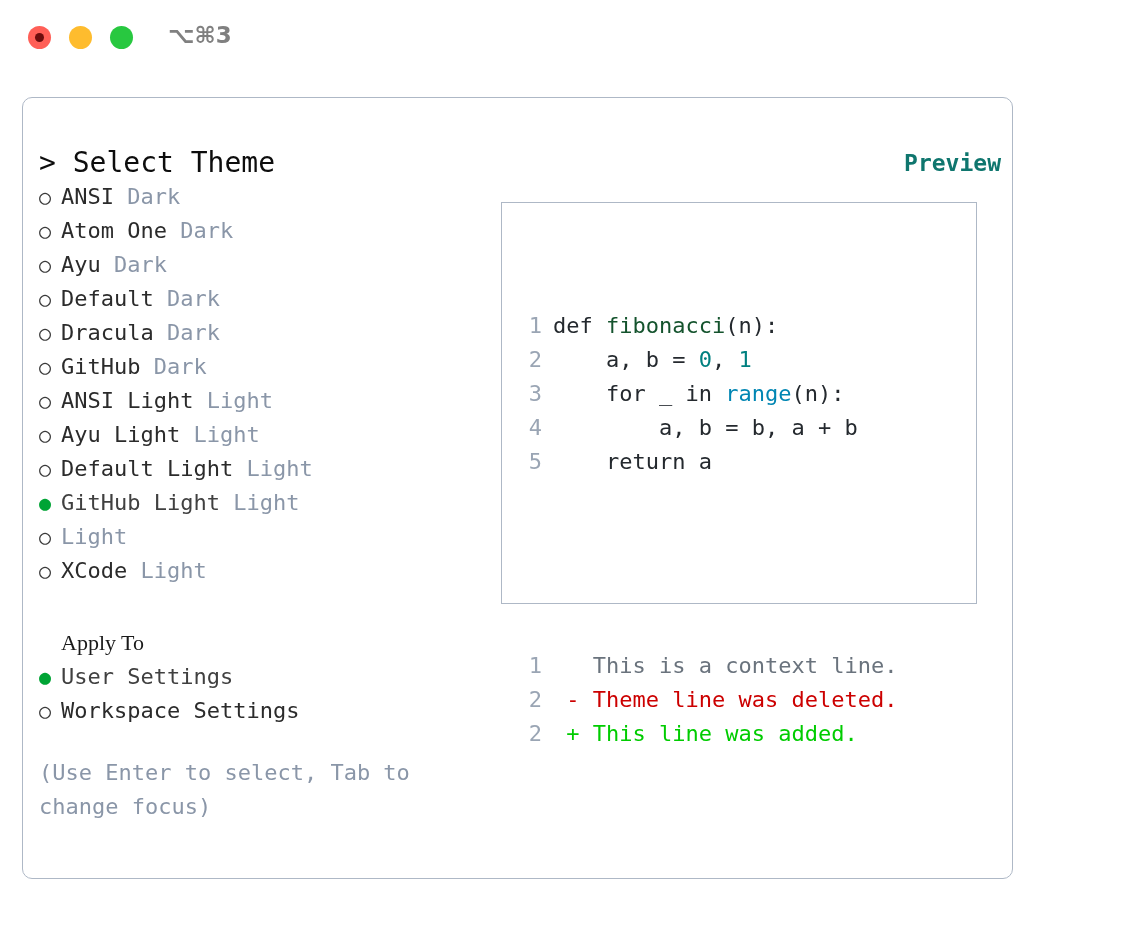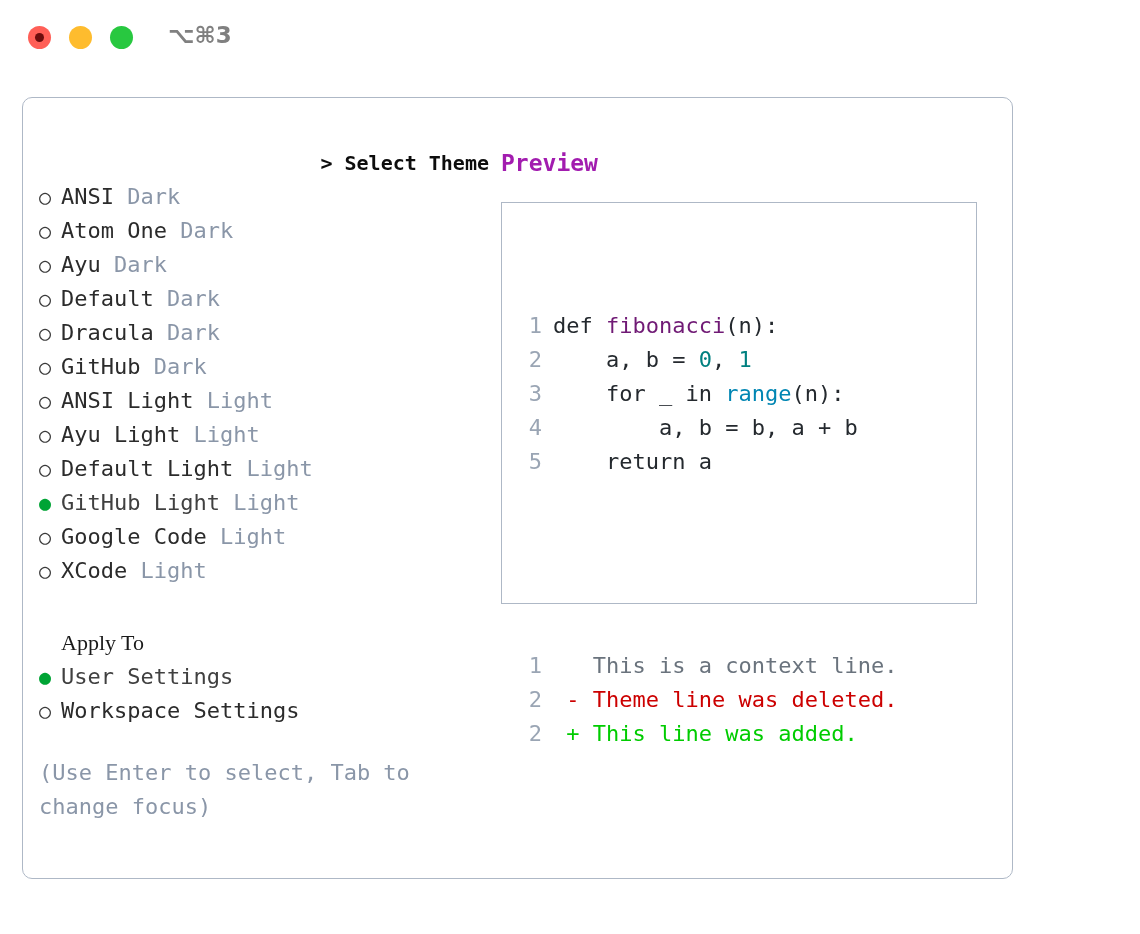--- a/index.html
+++ b/index.html
@@ -85,26 +85,25 @@
   }
 
   
   .left-col {
     position: absolute;
     left: 16px; top: 48px;
     width: 450px;
   }
 
   .list-header {
-    font-size: 20px;
-    font-weight: 700;
+    font-size: 28px;
+    font-weight: 400;
     color: #0d0d0d;
     line-height: 34px;
     white-space: pre;
-    text-align: right;
   }
 
   .theme-row {
     display: flex;
     align-items: baseline;
     font-size: 22px;
     line-height: 34px;
     white-space: pre;
     color: #2b2b2b;
   }
@@ -143,23 +142,24 @@
 
   
   .right-col {
     position: absolute;
     left: 478px; top: 48px;
     width: 500px;
   }
   .preview-title {
     font-size: 23px;
     font-weight: 700;
-    color: #a21caf;
-    line-height: 34px;
-    white-space: pre;
+    color: #0f766e;
+    line-height: 34px;
+    white-space: pre;
+    text-align: right;
   }
   .preview-box {
     margin-top: 22px;
     width: 476px;
     height: 402px;
     border: 1.5px solid #aeb8c6;
     box-sizing: border-box;
     background: #ffffff;
     position: relative;
   }
@@ -173,21 +173,21 @@
   .code-line { display: flex; }
   .ln {
     display: inline-block;
     width: 26px;
     text-align: right;
     color: #9aa5b4;
     flex: 0 0 26px;
     margin-right: 11px;
   }
   .tok-plain { color: #24292e; }
-  .tok-fn    { color: #701a75; }
+  .tok-fn    { color: #14532d; }
   .tok-num   { color: #008080; }
   .tok-kw    { color: #0086b3; }
 
   .diff-gap { height: 34px; }
   .diff-ctx { color: #6a737d; text-align: right; }
   .diff-del { color: #cc0000; }
   .diff-add { color: #00cc00; }
 </style>
 </head>
 <body>
@@ -212,21 +212,21 @@
             <div class="theme-row"><span class="bullet">○</span><span class="theme-name">ANSI </span><span class="theme-variant">Dark</span></div>
             <div class="theme-row"><span class="bullet">○</span><span class="theme-name">Atom One </span><span class="theme-variant">Dark</span></div>
             <div class="theme-row"><span class="bullet">○</span><span class="theme-name">Ayu </span><span class="theme-variant">Dark</span></div>
             <div class="theme-row"><span class="bullet">○</span><span class="theme-name">Default </span><span class="theme-variant">Dark</span></div>
             <div class="theme-row"><span class="bullet">○</span><span class="theme-name">Dracula </span><span class="theme-variant">Dark</span></div>
             <div class="theme-row"><span class="bullet">○</span><span class="theme-name">GitHub </span><span class="theme-variant">Dark</span></div>
             <div class="theme-row"><span class="bullet">○</span><span class="theme-name">ANSI Light </span><span class="theme-variant">Light</span></div>
             <div class="theme-row"><span class="bullet">○</span><span class="theme-name">Ayu Light </span><span class="theme-variant">Light</span></div>
             <div class="theme-row"><span class="bullet">○</span><span class="theme-name">Default Light </span><span class="theme-variant">Light</span></div>
             <div class="theme-row selected"><span class="bullet">●</span><span class="theme-name">GitHub Light </span><span class="theme-variant">Light</span></div>
-            <div class="theme-row"><span class="bullet">○</span><span class="theme-name">Google Code </span><span class="theme-variant">Light</span></div>
+            <div class="theme-row"><span class="bullet">○</span><span class="theme-variant">Light</span></div>
             <div class="theme-row"><span class="bullet">○</span><span class="theme-name">XCode </span><span class="theme-variant">Light</span></div>
           </div>
 
         <div class="section-gap"></div>
 
         <div class="apply-header">Apply To</div>
         <div id="apply-list">
             <div class="theme-row selected"><span class="bullet">●</span><span class="theme-name">User Settings</span></div>
             <div class="theme-row"><span class="bullet">○</span><span class="theme-name">Workspace Settings</span></div>
           </div>

